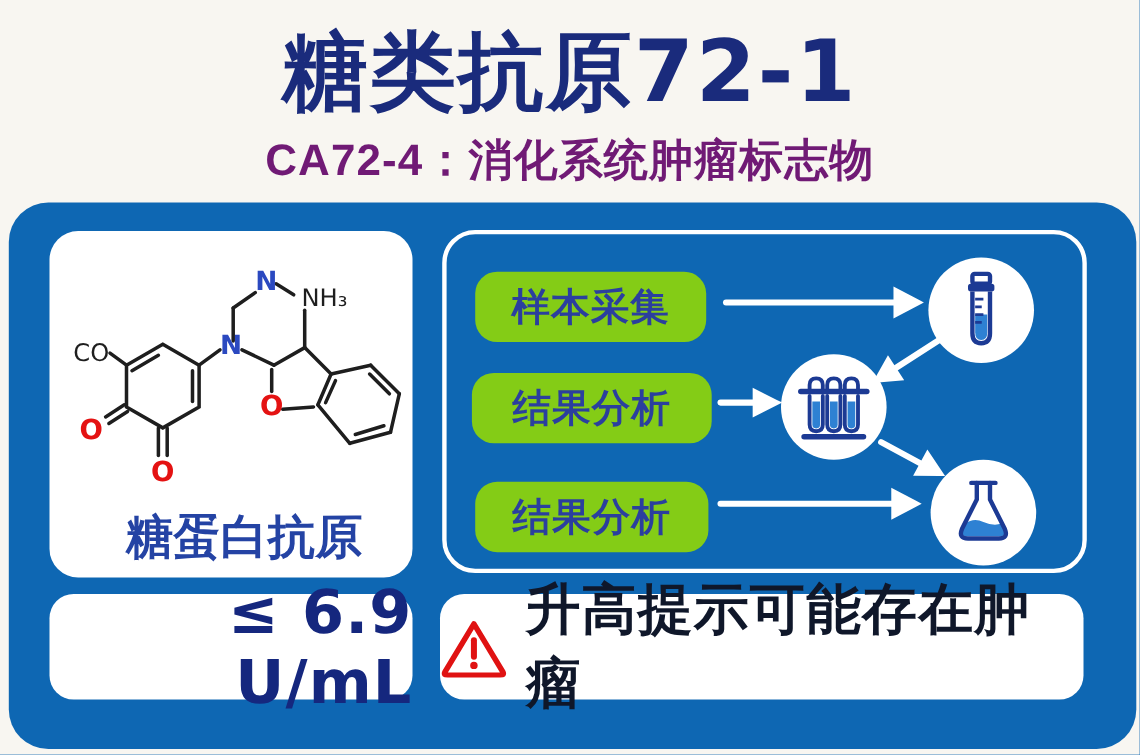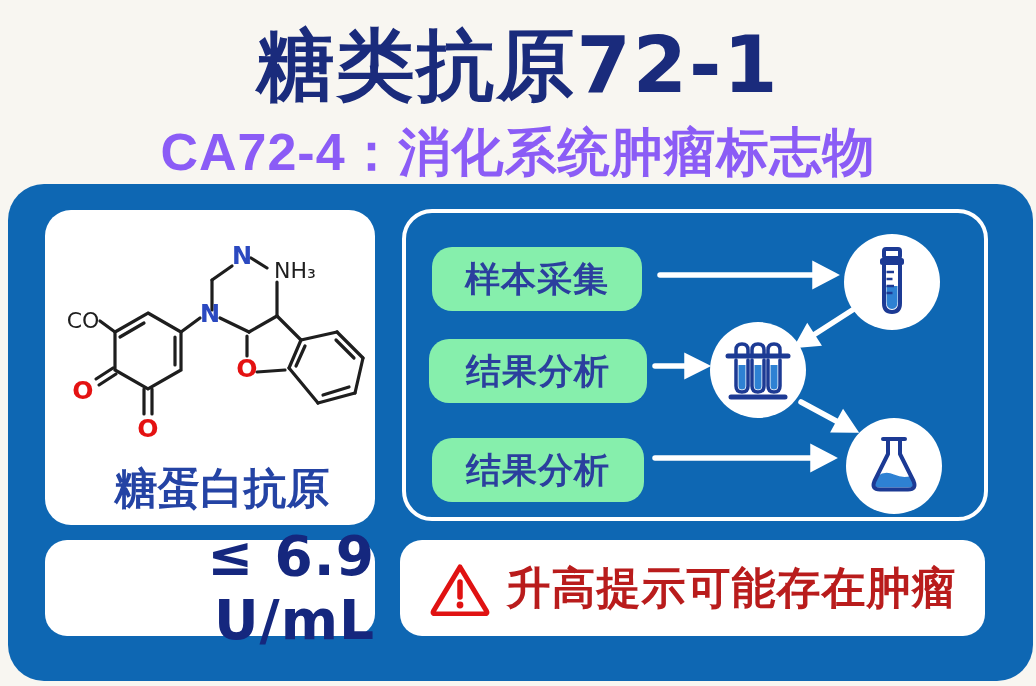--- a/index.html
+++ b/index.html
@@ -8,39 +8,39 @@
     background:#f8f6f1;
     font-family:"Liberation Sans", sans-serif;
   }
   .page-title{
     position:absolute;top:14px;left:0;width:1036px;text-align:center;
     font-size:78px;font-weight:900;color:#1a2b7c;letter-spacing:2px;
     font-family:"DejaVu Sans", sans-serif;
   }
   .page-subtitle{
     position:absolute;top:118px;left:0;width:1036px;text-align:center;
-    font-size:52px;font-weight:600;color:#8b5cf6;letter-spacing:1px;
+    font-size:40px;font-weight:600;color:#701a75;letter-spacing:1px;
   }
   .main-panel{
     position:absolute;left:8px;top:184px;width:1025px;height:497px;
     background:#0e67b3;border-radius:36px;
   }
   .card{background:#ffffff;position:absolute;}
   .chem-card{left:37px;top:26px;width:330px;height:315px;border-radius:26px;}
   .chem-card svg.molecule{position:absolute;left:0;top:8px;}
   .antigen-label{
     position:absolute;left:0;top:250px;width:330px;text-align:center;
     font-size:43px;font-weight:600;color:#2443a4;padding-left:12px;
   }
   .flow-panel{
     position:absolute;left:394px;top:25px;width:586px;height:312px;
     border:4px solid #ffffff;border-radius:30px;box-sizing:border-box;
   }
   .pill{
-    position:absolute;background:#86efac;border-radius:20px;
+    position:absolute;background:#84cc16;border-radius:20px;
     display:flex;align-items:center;justify-content:center;
     font-size:35px;font-weight:600;color:#2b3f9e;letter-spacing:1px;
   }
   .pill1{left:26px;top:34px;width:210px;height:64px;}
   .pill2{left:23px;top:126px;width:218px;height:64px;}
   .pill3{left:26px;top:225px;width:212px;height:64px;}
   .icon-circle{
     position:absolute;width:96px;height:96px;border-radius:50%;
     background:#ffffff;display:flex;align-items:center;justify-content:center;
   }
@@ -53,21 +53,21 @@
     display:flex;align-items:center;justify-content:center;text-align:right;
   }
   .ref-value{
     font-size:55px;font-weight:700;color:#15277e;letter-spacing:1px;
     font-family:"DejaVu Sans", sans-serif;
   }
   .warn-card{
     left:392px;top:356px;width:585px;height:96px;border-radius:22px;
     display:flex;align-items:center;justify-content:center;gap:16px;
   }
-  .warn-text{font-size:44px;font-weight:700;color:#b91c1c;letter-spacing:1px;}
+  .warn-text{font-size:50px;font-weight:700;color:#0f172a;letter-spacing:1px;}
   svg text{font-family:"DejaVu Sans", sans-serif;}
 </style>
 </head>
 <body>
 
 <div class="page-title">糖类抗原72-1</div>
 <div class="page-subtitle">CA72-4：消化系统肿瘤标志物</div>
 
 <div class="main-panel">
 

